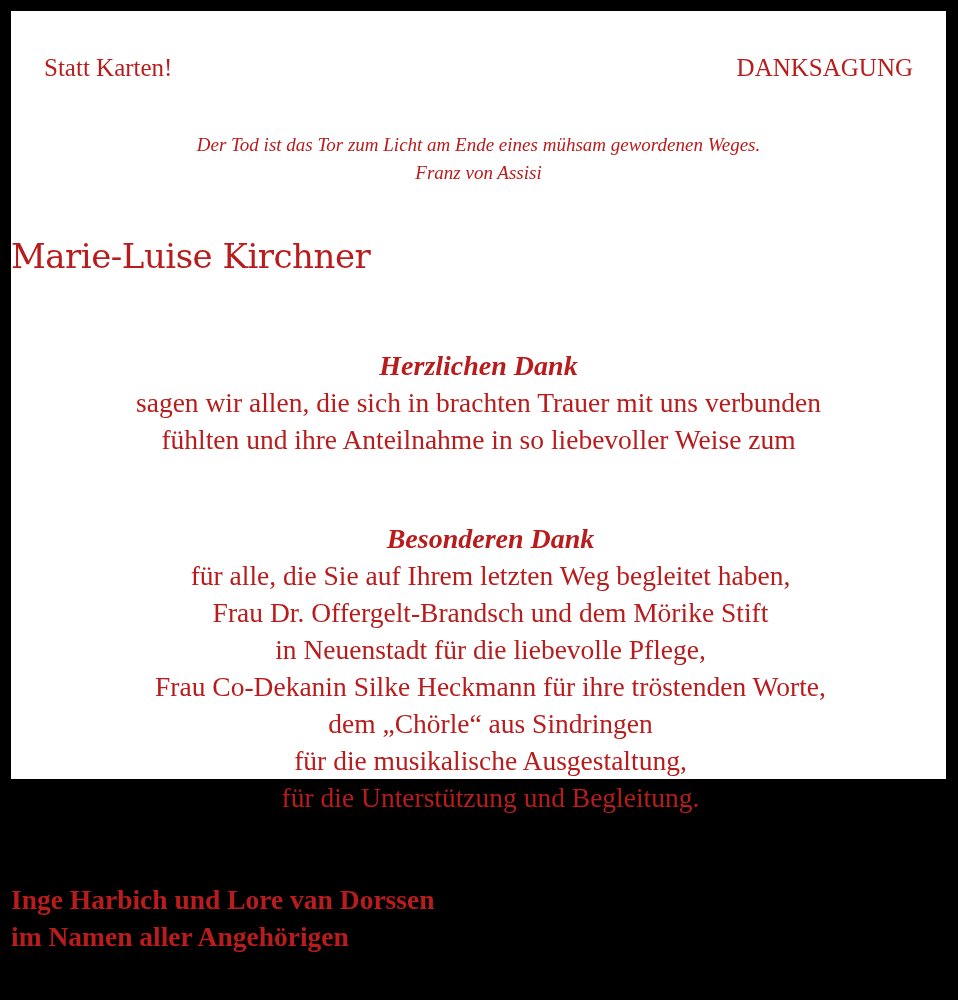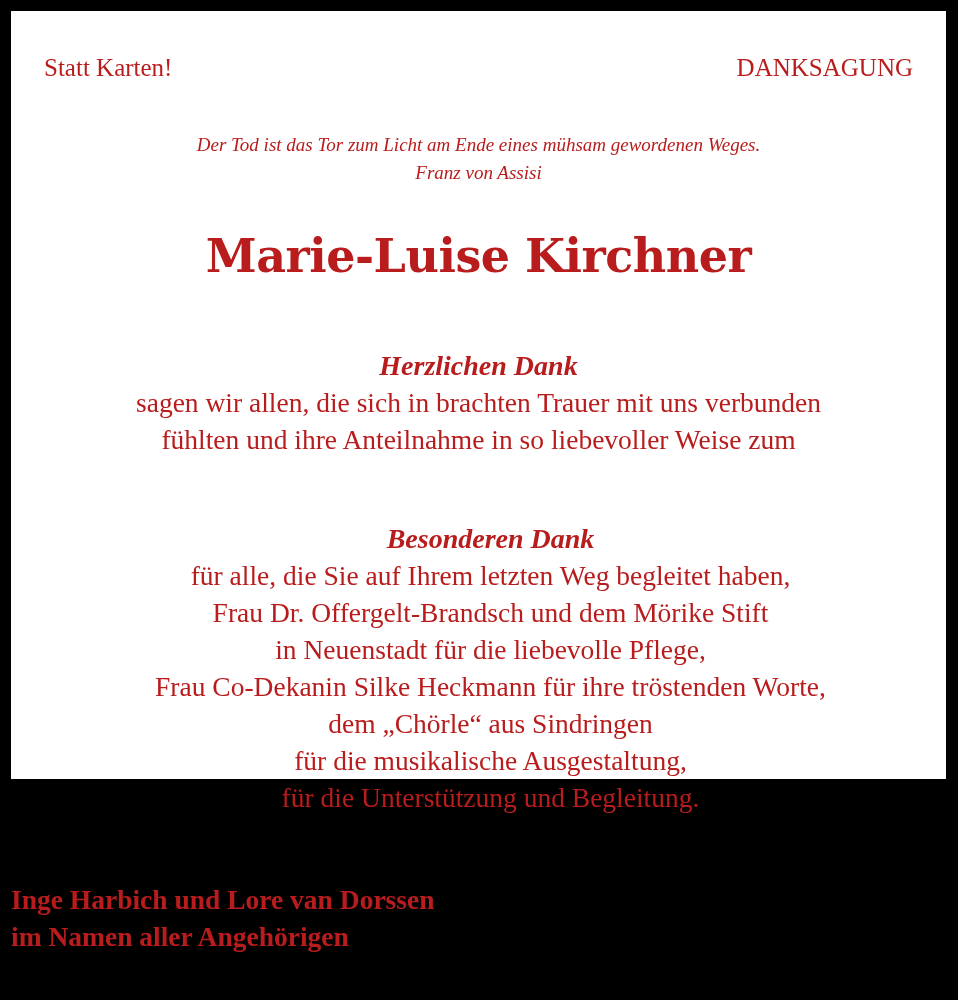--- a/index.html
+++ b/index.html
@@ -41,24 +41,24 @@
       font-family: Liberation Serif, serif;
       font-style: italic;
       font-size: 19px;
       line-height: 28px;
     }
     .name {
       position: absolute;
       left: 0;
       right: 0;
       top: 213px;
-      text-align: center;
+      text-align: left;
       font-family: "DejaVu Serif", serif;
-      font-weight: bold;
-      font-size: 46px;
+      font-weight: normal;
+      font-size: 34px;
       line-height: 64px;
       letter-spacing: -0.5px;
     }
     .section {
       position: absolute;
       left: 0;
       right: 0;
       text-align: center;
       font-family: "Liberation Serif", serif;
       font-size: 27.5px;

